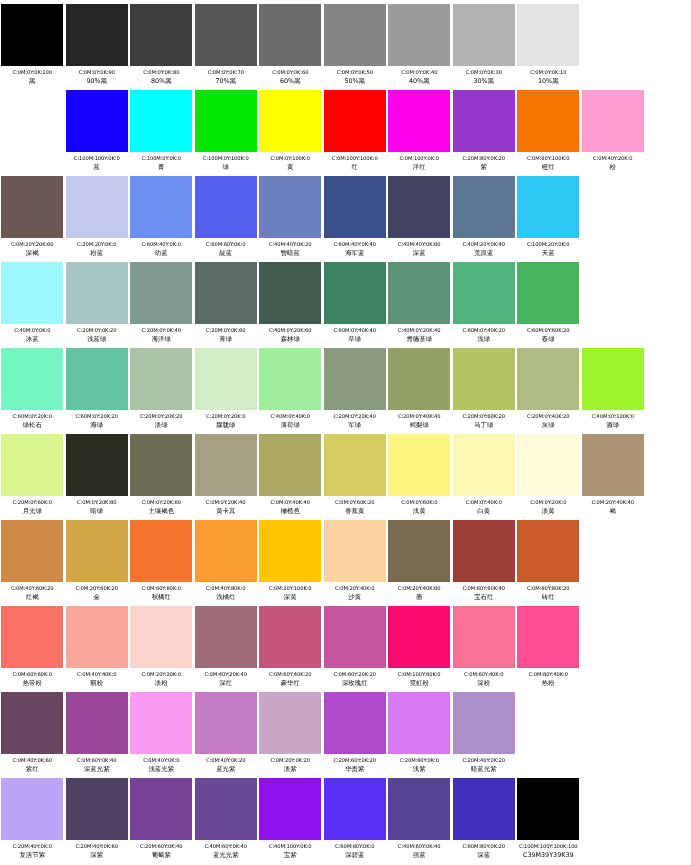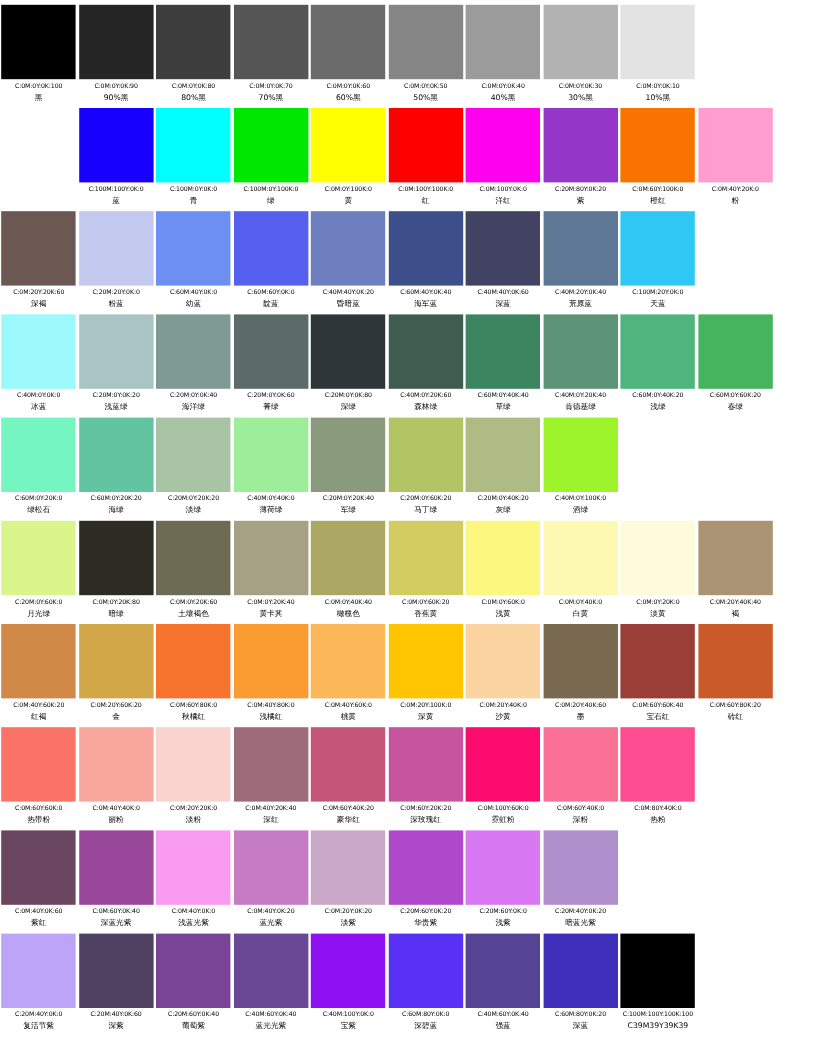--- a/index.html
+++ b/index.html
@@ -231,25 +231,20 @@
         <div class="swatch-chip" title="海洋绿" style="background: rgb(126, 154, 147);"></div>
         <div class="swatch-cmyk">C:20M:0Y:0K:40</div>
         <div class="swatch-name">海洋绿</div>
       </div>
       <div class="swatch-cell">
         <div class="swatch-chip" title="菁绿" style="background: rgb(90, 107, 104);"></div>
         <div class="swatch-cmyk">C:20M:0Y:0K:60</div>
         <div class="swatch-name">菁绿</div>
       </div>
       <div class="swatch-cell">
-        <div class="swatch-chip" title="深绿" style="background: rgb(45, 54, 57);"></div>
-        <div class="swatch-cmyk">C:20M:0Y:0K:80</div>
-        <div class="swatch-name">深绿</div>
-      </div>
-      <div class="swatch-cell">
         <div class="swatch-chip" title="森林绿" style="background: rgb(63, 92, 79);"></div>
         <div class="swatch-cmyk">C:40M:0Y:20K:60</div>
         <div class="swatch-name">森林绿</div>
       </div>
       <div class="swatch-cell">
         <div class="swatch-chip" title="草绿" style="background: rgb(61, 133, 96);"></div>
         <div class="swatch-cmyk">C:60M:0Y:40K:40</div>
         <div class="swatch-name">草绿</div>
       </div>
       <div class="swatch-cell">
@@ -278,30 +273,40 @@
         <div class="swatch-chip" title="海绿" style="background: rgb(98, 196, 160);"></div>
         <div class="swatch-cmyk">C:60M:0Y:20K:20</div>
         <div class="swatch-name">海绿</div>
       </div>
       <div class="swatch-cell">
         <div class="swatch-chip" title="淡绿" style="background: rgb(169, 195, 165);"></div>
         <div class="swatch-cmyk">C:20M:0Y:20K:20</div>
         <div class="swatch-name">淡绿</div>
       </div>
       <div class="swatch-cell">
+        <div class="swatch-chip" title="朦胧绿" style="background: rgb(209, 237, 199);"></div>
+        <div class="swatch-cmyk">C:20M:0Y:20K:0</div>
+        <div class="swatch-name">朦胧绿</div>
+      </div>
+      <div class="swatch-cell">
         <div class="swatch-chip" title="薄荷绿" style="background: rgb(157, 237, 154);"></div>
         <div class="swatch-cmyk">C:40M:0Y:40K:0</div>
         <div class="swatch-name">薄荷绿</div>
       </div>
       <div class="swatch-cell">
         <div class="swatch-chip" title="军绿" style="background: rgb(138, 154, 124);"></div>
         <div class="swatch-cmyk">C:20M:0Y:20K:40</div>
         <div class="swatch-name">军绿</div>
       </div>
       <div class="swatch-cell">
+        <div class="swatch-chip" title="鳄梨绿" style="background: rgb(147, 162, 100);"></div>
+        <div class="swatch-cmyk">C:20M:0Y:40K:40</div>
+        <div class="swatch-name">鳄梨绿</div>
+      </div>
+      <div class="swatch-cell">
         <div class="swatch-chip" title="马丁绿" style="background: rgb(179, 196, 100);"></div>
         <div class="swatch-cmyk">C:20M:0Y:60K:20</div>
         <div class="swatch-name">马丁绿</div>
       </div>
       <div class="swatch-cell">
         <div class="swatch-chip" title="灰绿" style="background: rgb(174, 187, 132);"></div>
         <div class="swatch-cmyk">C:20M:0Y:40K:20</div>
         <div class="swatch-name">灰绿</div>
       </div>
       <div class="swatch-cell">
@@ -377,25 +382,20 @@
         <div class="swatch-chip" title="秋橘红" style="background: rgb(247, 116, 46);"></div>
         <div class="swatch-cmyk">C:0M:60Y:80K:0</div>
         <div class="swatch-name">秋橘红</div>
       </div>
       <div class="swatch-cell">
         <div class="swatch-chip" title="浅橘红" style="background: rgb(250, 156, 49);"></div>
         <div class="swatch-cmyk">C:0M:40Y:80K:0</div>
         <div class="swatch-name">浅橘红</div>
       </div>
       <div class="swatch-cell">
-        <div class="swatch-chip" title="桃黄" style="background: rgb(252, 183, 89);"></div>
-        <div class="swatch-cmyk">C:0M:40Y:60K:0</div>
-        <div class="swatch-name">桃黄</div>
-      </div>
-      <div class="swatch-cell">
         <div class="swatch-chip" title="深黄" style="background: rgb(255, 197, 0);"></div>
         <div class="swatch-cmyk">C:0M:20Y:100K:0</div>
         <div class="swatch-name">深黄</div>
       </div>
       <div class="swatch-cell">
         <div class="swatch-chip" title="沙黄" style="background: rgb(252, 212, 162);"></div>
         <div class="swatch-cmyk">C:0M:20Y:40K:0</div>
         <div class="swatch-name">沙黄</div>
       </div>
       <div class="swatch-cell">

